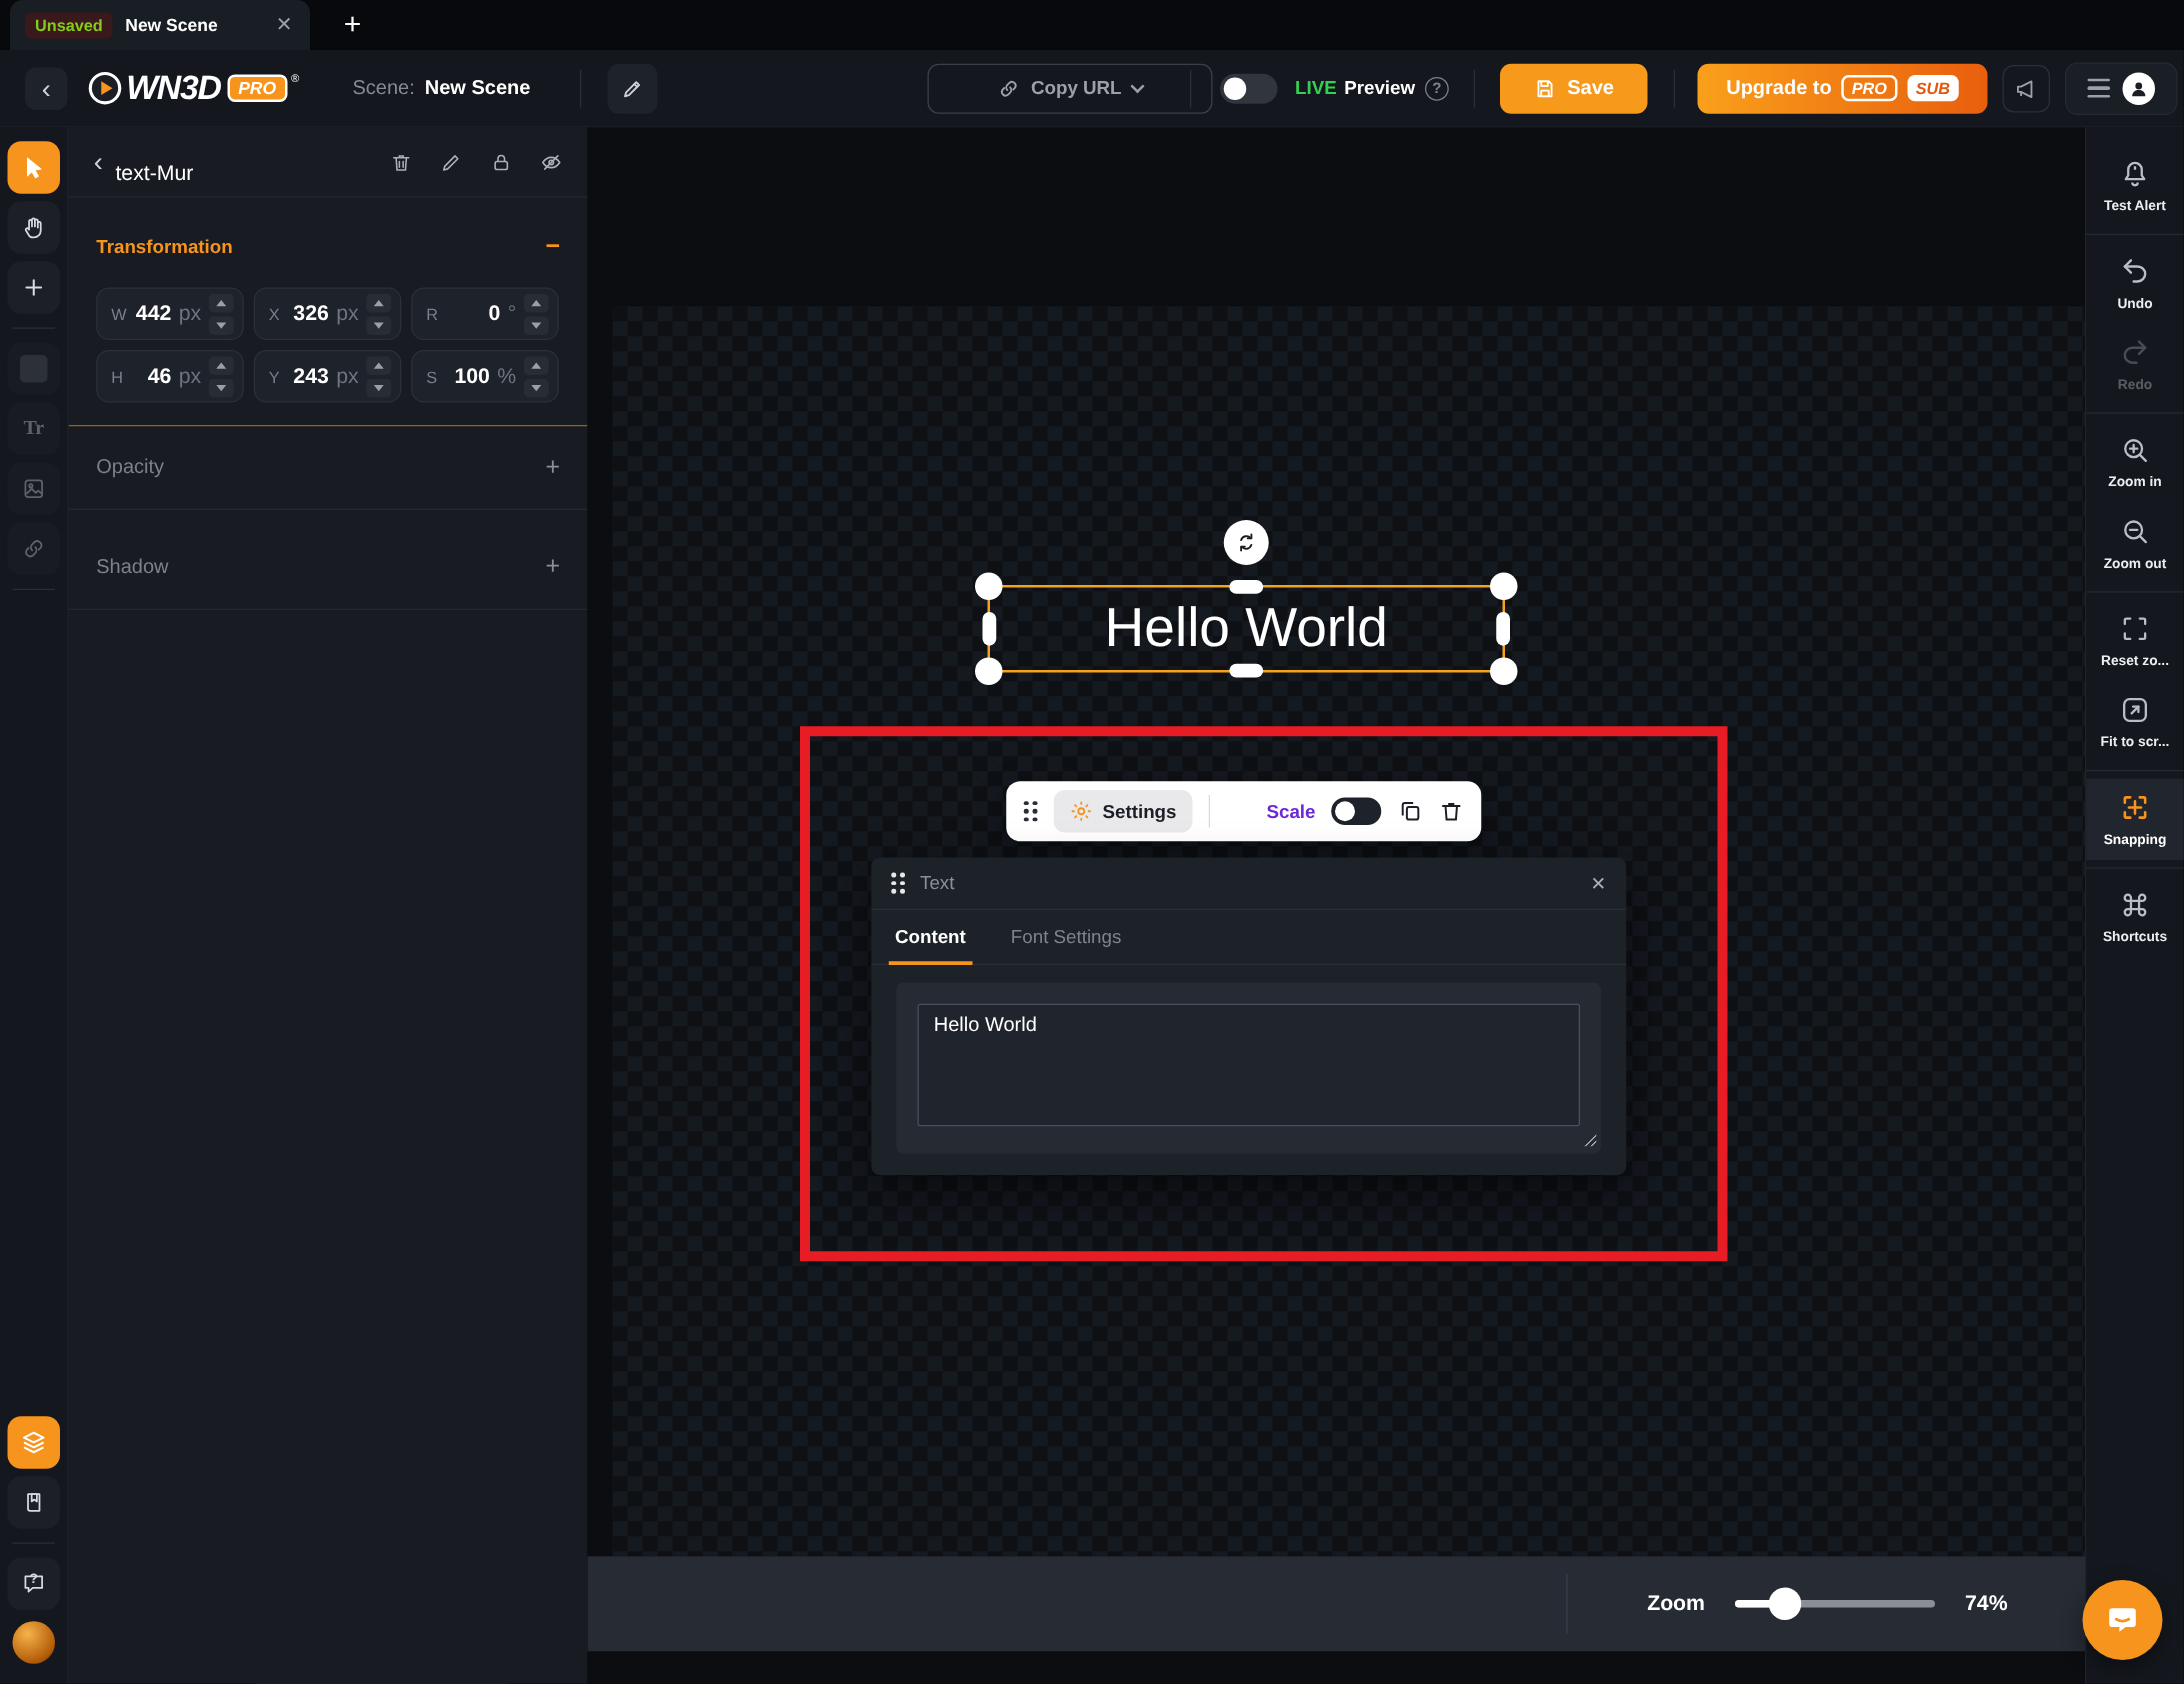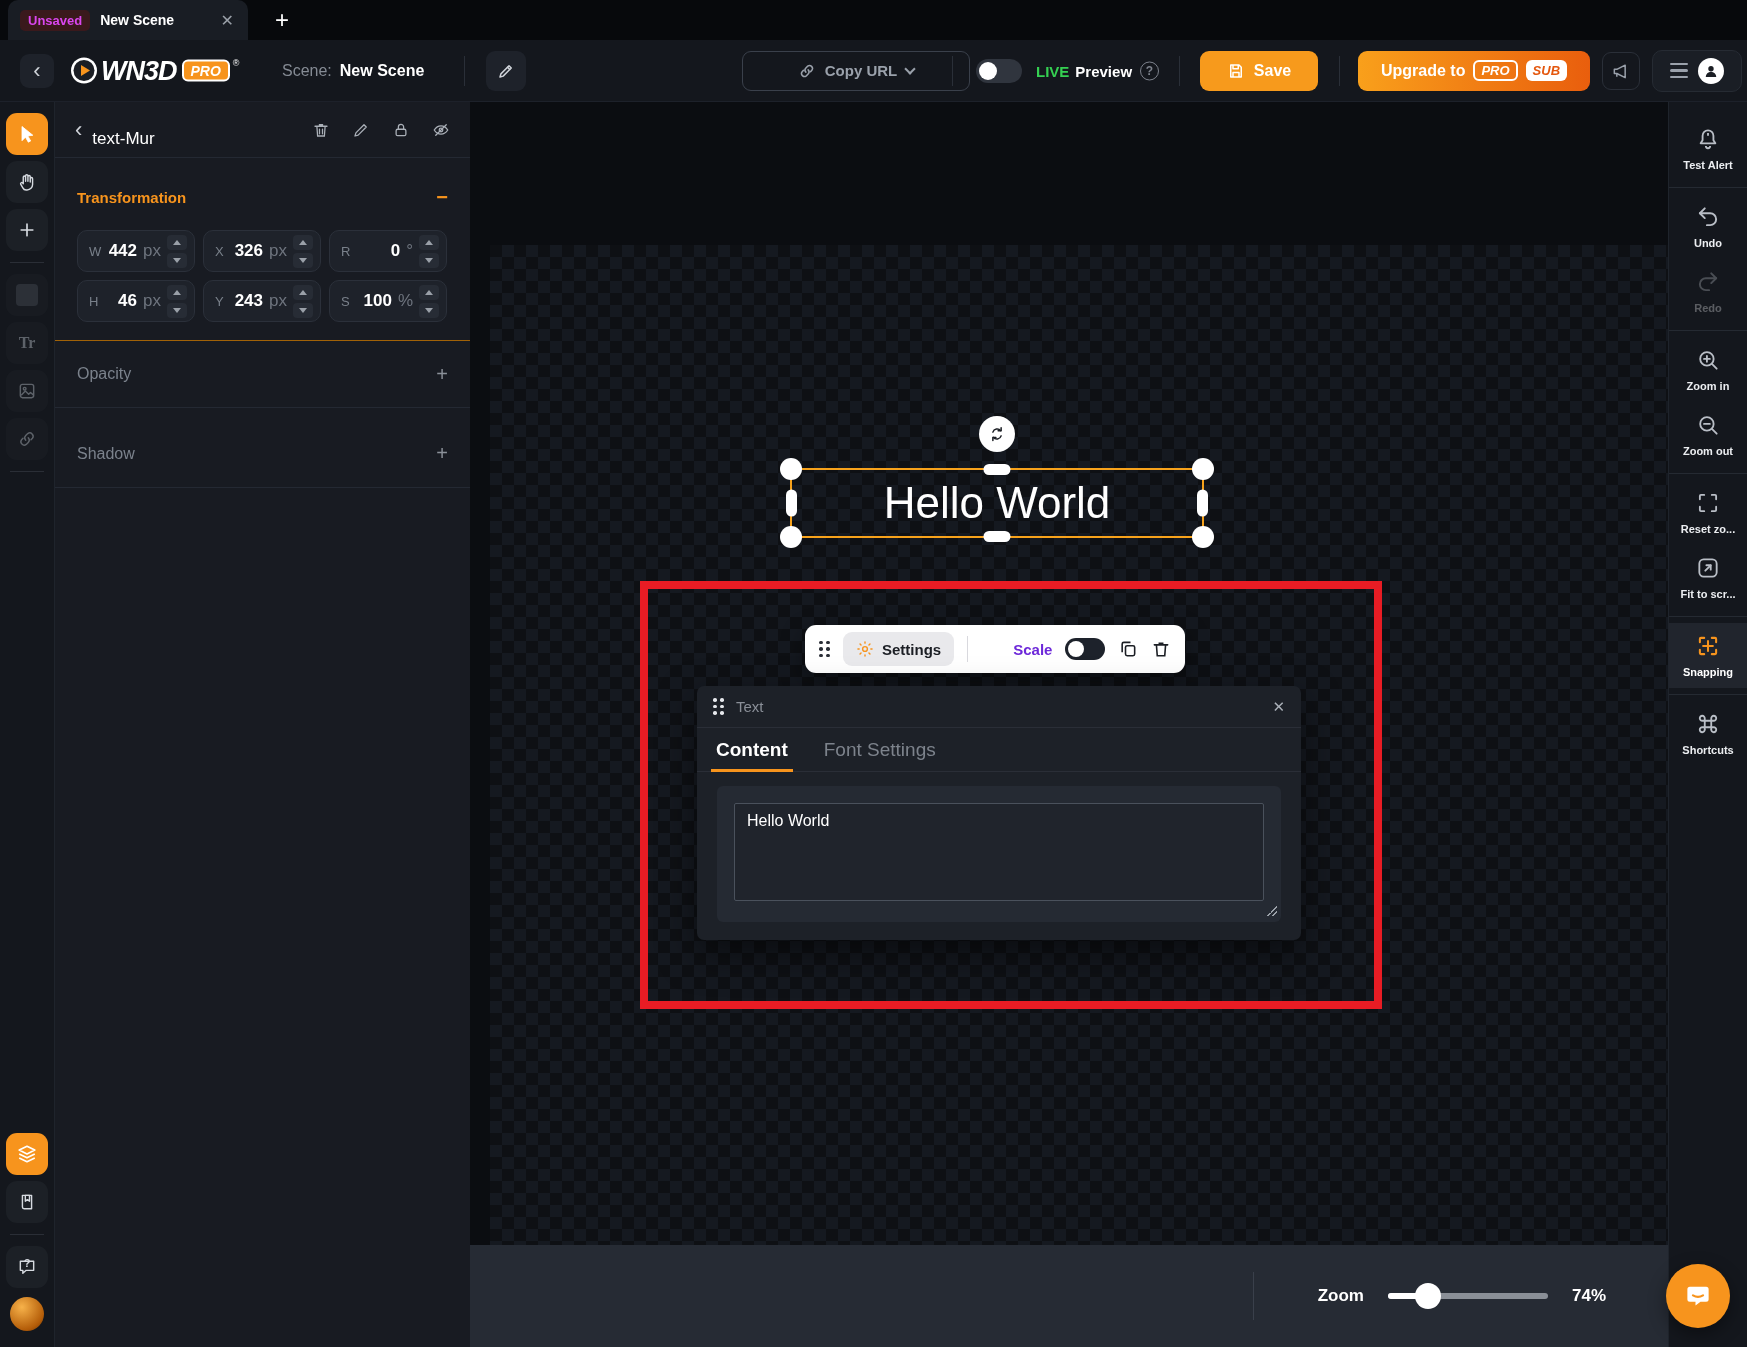--- a/index.html
+++ b/index.html
@@ -2,21 +2,21 @@
 <html><head>
 <meta charset="utf-8">
 <style>
   *{margin:0;padding:0;box-sizing:border-box;font-family:"Liberation Sans",sans-serif;}
   html,body{width:1747px;height:1347px;background:#0a0c0f;overflow:hidden;position:relative;color:#fff;}
   svg{display:block;}
 
   
   .tabbar{position:absolute;left:0;top:0;width:1747px;height:40px;background:#07090c;}
   .scene-tab{position:absolute;left:8px;top:0;width:240px;height:40px;background:#191d24;border-radius:10px 10px 0 0;display:flex;align-items:center;gap:10px;padding:0 12px;cursor:pointer;}
-  .unsaved-badge{background:#3a191c;color:#d946ef;font-size:13px;font-weight:700;padding:3px 8px;border-radius:5px;}
+  .unsaved-badge{background:#3a191c;color:#84cc16;font-size:13px;font-weight:700;padding:3px 8px;border-radius:5px;}
   .tab-title{font-size:14px;font-weight:600;color:#fff;flex:1;}
   .tab-close{color:#9aa0a8;font-size:16px;cursor:pointer;padding:0 2px;}
   .tab-add{position:absolute;left:262px;top:0;width:40px;height:40px;display:flex;align-items:center;justify-content:center;font-size:24px;font-weight:300;color:#fff;cursor:pointer;}
 
   
   .header{position:absolute;left:0;top:40px;width:1747px;height:62px;background:#14171d;border-bottom:1px solid #1d212a;}
   .hc{position:absolute;top:50%;transform:translateY(-50%);}
   .icon-btn{background:#1e222a;border-radius:9px;display:flex;align-items:center;justify-content:center;cursor:pointer;}
   .back-btn{left:20px;width:34px;height:34px;color:#cfd3d9;font-size:22px;line-height:1;}
   .logo{left:70px;display:flex;align-items:center;gap:3px;cursor:pointer;}
@@ -107,30 +107,30 @@
   .scale-label{font-size:15px;font-weight:700;color:#6d28d9;margin-left:32px;}
   .scale-toggle{width:40px;height:22px;background:#1d222b;}
   .scale-toggle .knob{position:absolute;left:3px;top:3px;width:16px;height:16px;border-radius:50%;background:#fff;}
   .tb-icon{cursor:pointer;}
 
   .text-panel{position:absolute;left:227px;top:584px;width:604px;height:254px;background:#1d2128;border-radius:7px;box-shadow:0 14px 36px rgba(0,0,0,.5);}
   .tp-head{height:42px;display:flex;align-items:center;gap:12px;padding:0 16px;border-bottom:1px solid #2a2e37;}
   .tp-title{font-size:15px;color:#8a8f98;flex:1;}
   .tp-close{color:#aab0b8;font-size:15px;cursor:pointer;}
   .tp-tabs{height:44px;display:flex;align-items:stretch;gap:26px;padding:0 14px;border-bottom:1px solid #2a2e37;}
-  .tp-tab{display:flex;align-items:center;font-size:19px;color:#7d838c;cursor:pointer;position:relative;padding:0 5px;}
+  .tp-tab{display:flex;align-items:center;font-size:15px;color:#7d838c;cursor:pointer;position:relative;padding:0 5px;}
   .tp-tab.active{color:#fff;font-weight:600;}
   .tp-tab.active::after{content:"";position:absolute;left:0;right:0;bottom:-1px;height:3px;background:#f7941d;}
   .tp-body{padding:14px 20px;}
   .tp-inner{background:#252a33;border-radius:6px;padding:17px;}
   .tp-textarea{width:100%;height:98px;background:#20242c;border:1px solid #4a515c;border-radius:2px;color:#fff;font-size:16px;padding:8px 12px;resize:none;outline:none;}
   .tp-grip{position:relative;}
   .tp-grip::after{content:"";position:absolute;right:4px;bottom:6px;width:10px;height:10px;background:linear-gradient(135deg,transparent 50%,#9aa0a8 50%,#9aa0a8 60%,transparent 60%,transparent 75%,#9aa0a8 75%,#9aa0a8 85%,transparent 85%);pointer-events:none;}
 
-  .canvas-bottom{position:absolute;left:0;top:1143px;width:1198px;height:102px;background:#262b34;display:flex;align-items:center;justify-content:flex-end;gap:24px;padding-right:48px;}
+  .canvas-bottom{position:absolute;left:0;top:1143px;width:1198px;height:76px;background:#262b34;display:flex;align-items:center;justify-content:flex-end;gap:24px;padding-right:48px;}
   .cb-div{width:1px;height:48px;background:#3a404b;margin-right:40px;}
   .zoom-label{font-size:17px;font-weight:600;color:#fff;}
   .slider{width:160px;height:6px;background:#8a8f97;border-radius:3px;position:relative;cursor:pointer;}
   .slider .progress{position:absolute;left:0;top:0;height:6px;width:25%;background:#fff;border-radius:3px;}
   .slider .s-knob{position:absolute;left:25%;top:50%;transform:translate(-50%,-50%);width:26px;height:26px;border-radius:50%;background:#fff;cursor:grab;}
   .zoom-value{font-size:17px;font-weight:700;color:#fff;width:48px;}
 
   
   .right-rail{position:absolute;left:1668px;top:102px;width:79px;height:1245px;background:#14171d;border-left:1px solid #1f242c;display:flex;flex-direction:column;align-items:center;padding-top:14px;}
   .rr-item{width:100%;display:flex;flex-direction:column;align-items:center;gap:7px;padding:10px 0;cursor:pointer;}

